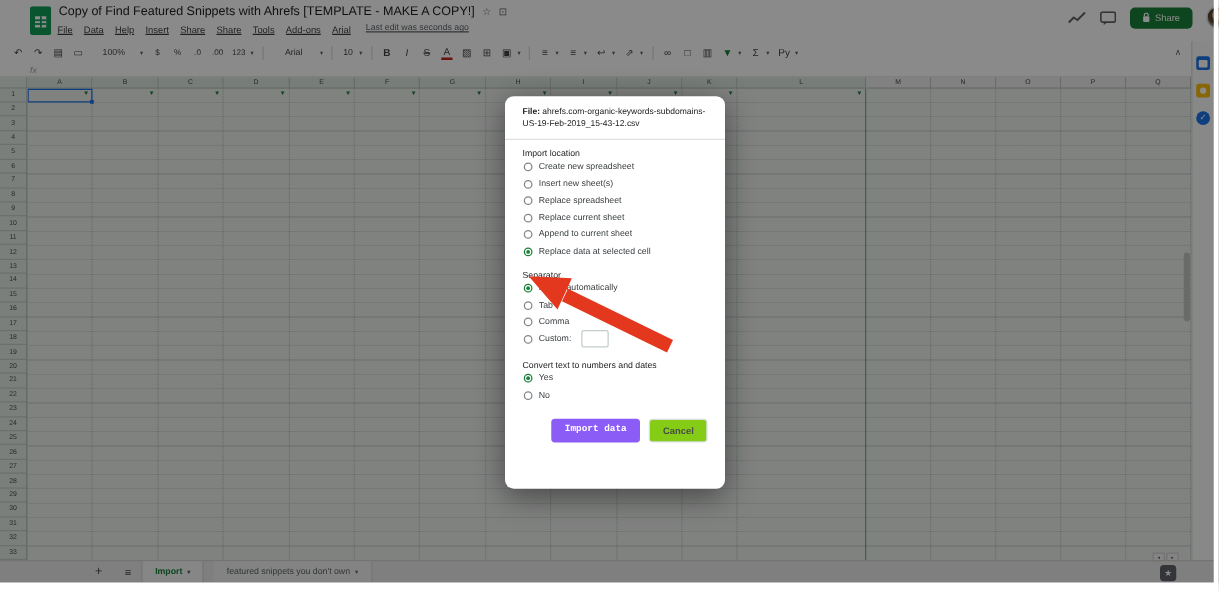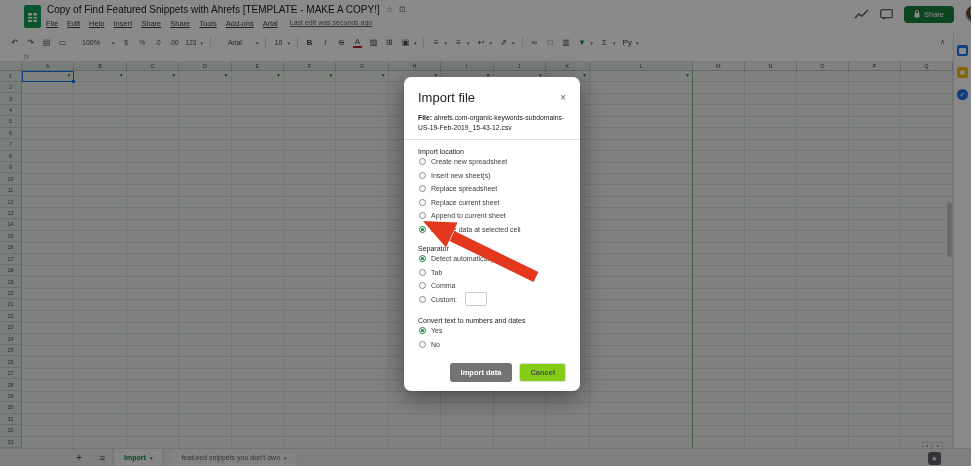--- a/index.html
+++ b/index.html
@@ -101,21 +101,21 @@
   .dlg-divider{height:1px;background:#e0e0e0;margin:7px -14px 0 -14px;}
   .seclabel{font-size:7px;color:#202124;margin-top:8px;}
   .seclabel.mt{margin-top:9px;}
   .opt{display:flex;align-items:center;height:13.5px;gap:5px;padding-left:1px;}
   .radio{width:7px;height:7px;border:1px solid #80868b;border-radius:50%;box-sizing:border-box;position:relative;flex:0 0 auto;}
   .radio.sel{border-color:#188038;}
   .radio.sel::after{content:"";position:absolute;inset:1px;background:#188038;border-radius:50%;}
   .optlabel{font-size:7px;color:#3c4043;}
   .custominput{width:22px;height:14px;border:1px solid #c2cec6;border-radius:2px;margin-left:3px;box-sizing:border-box;}
   .btnrow{display:flex;justify-content:flex-end;gap:7px;margin-top:12px;}
-  .btn-primary{background:#737373;color:#fff;font-size:7.5px;font-weight:bold;padding:5px 11px;border-radius:3px;}
+  .btn-primary{background:#8b5cf6;color:#fff;font-size:7.5px;font-weight:bold;padding:5px 11px;border-radius:3px;font-family:Liberation Mono, monospace;}
   .btn-secondary{background:#84cc16;border:1px solid #dadce0;color:#474b4a;font-size:7.5px;font-weight:bold;padding:4px 10px;border-radius:3px;}
 
   .arrowsvg{position:absolute;inset:0;z-index:30;pointer-events:none;}
 </style>
 </head>
 <body>
 
 <div class="app">
 
   <div class="hdr">
@@ -126,21 +126,21 @@
       <rect x="4" y="13.5" width="9" height="1.4" fill="#0f9d58"></rect>
       <rect x="8" y="8" width="1.4" height="9" fill="#0f9d58"></rect>
     </svg>
     <div class="titleline">
       <span class="doctitle">Copy of Find Featured Snippets with Ahrefs [TEMPLATE - MAKE A COPY!]</span>
       <span class="hdr-mini">☆</span>
       <span class="hdr-mini">⊡</span>
     </div>
     <div class="menuline" id="menubar">
         <span class="mitem">File</span>
-        <span class="mitem">Edit</span>
+        <span class="mitem">Data</span>
         <span class="mitem">Help</span>
         <span class="mitem">Insert</span>
         <span class="mitem">Share</span>
         <span class="mitem">Share</span>
         <span class="mitem">Tools</span>
         <span class="mitem">Add-ons</span>
         <span class="mitem">Arial</span>
         <span class="lastedit">Last edit was seconds ago</span>
       </div>
     <div class="hdr-right">
@@ -336,24 +336,20 @@
     <div class="explorebtn">★</div>
   </div>
 
 </div>
 
 <div class="overlay"></div>
 <div class="margin-r"></div>
 <div class="margin-b"></div>
 
 <div class="dialog">
-  <div class="dlg-titlerow">
-    <span class="dlg-title">Import file</span>
-    <span class="dlg-close">×</span>
-  </div>
   <div class="dlg-file">
     <b>File:</b>
     <span>ahrefs.com-organic-keywords-subdomains-US-19-Feb-2019_15-43-12.csv</span>
   </div>
   <div class="dlg-divider"></div>
   <div class="seclabel">Import location</div>
   <div id="grp-location">
       <div class="opt">
         <span class="radio"></span>
         <span class="optlabel">Create new spreadsheet</span>

